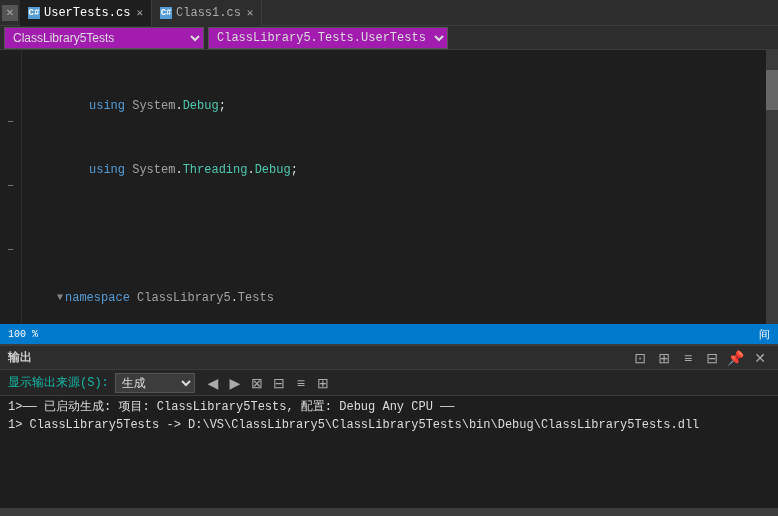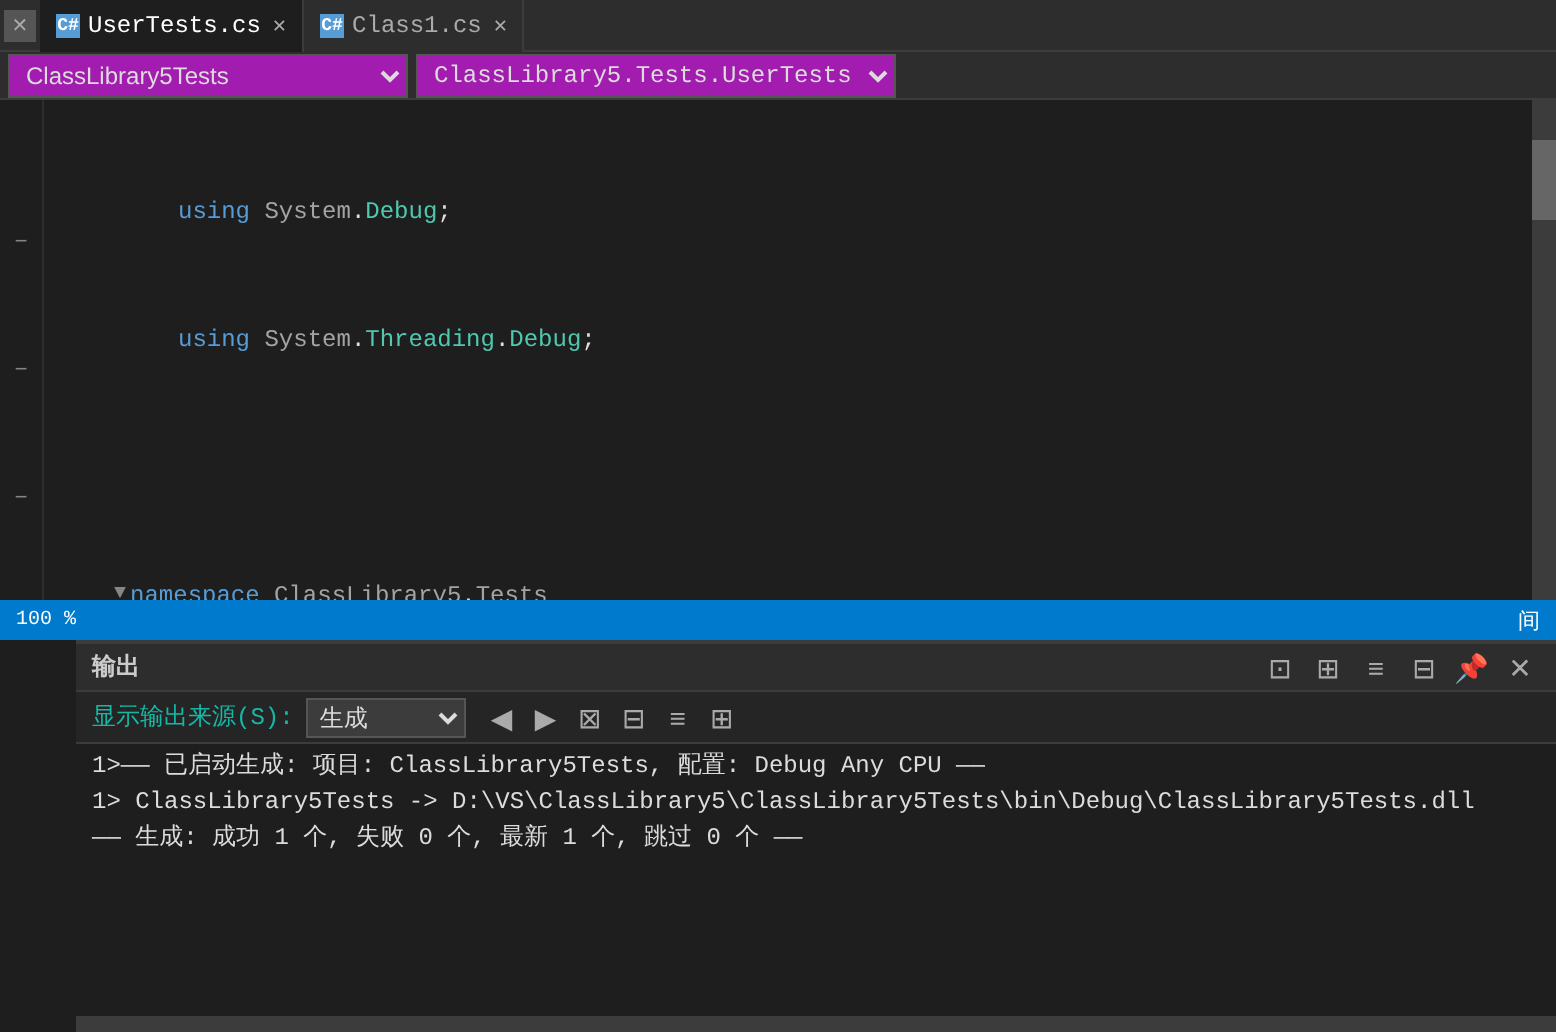--- a/index.html
+++ b/index.html
@@ -133,22 +133,21 @@
       margin-right: 2px;
     }
 
     
     .bottom-panel {
       display: flex;
       flex-direction: column;
       background: #252526;
       border-top: 2px solid #3c3c3c;
       flex-shrink: 0;
-      height: 196px;
-      margin-left: 38px;
+      height: 172px;
     }
     .bottom-header {
       display: flex;
       align-items: center;
       height: 24px;
       padding: 0 8px;
       background: #2d2d2d;
       border-bottom: 1px solid #3c3c3c;
     }
     .bottom-title {
@@ -364,16 +363,15 @@
       <button class="btn-icon">▶</button>
       <button class="btn-icon">⊠</button>
       <button class="btn-icon">⊟</button>
       <button class="btn-icon">≡</button>
       <button class="btn-icon">⊞</button>
     </div>
   </div>
   <div class="output-content">
     <div class="output-line output-success">1&gt;—— 已启动生成: 项目: ClassLibrary5Tests, 配置: Debug Any CPU ——</div>
     <div class="output-line output-success">1&gt; ClassLibrary5Tests -&gt; D:\VS\ClassLibrary5\ClassLibrary5Tests\bin\Debug\ClassLibrary5Tests.dll</div>
-    <div class="output-line output-success">—— 生成: 成功 1 个, 失败 0 个, 最新 1 个, 跳过 0 个 ——</div>
   </div>
   <div class="bottom-scroll"></div>
 </div>
 
 </body></html>

